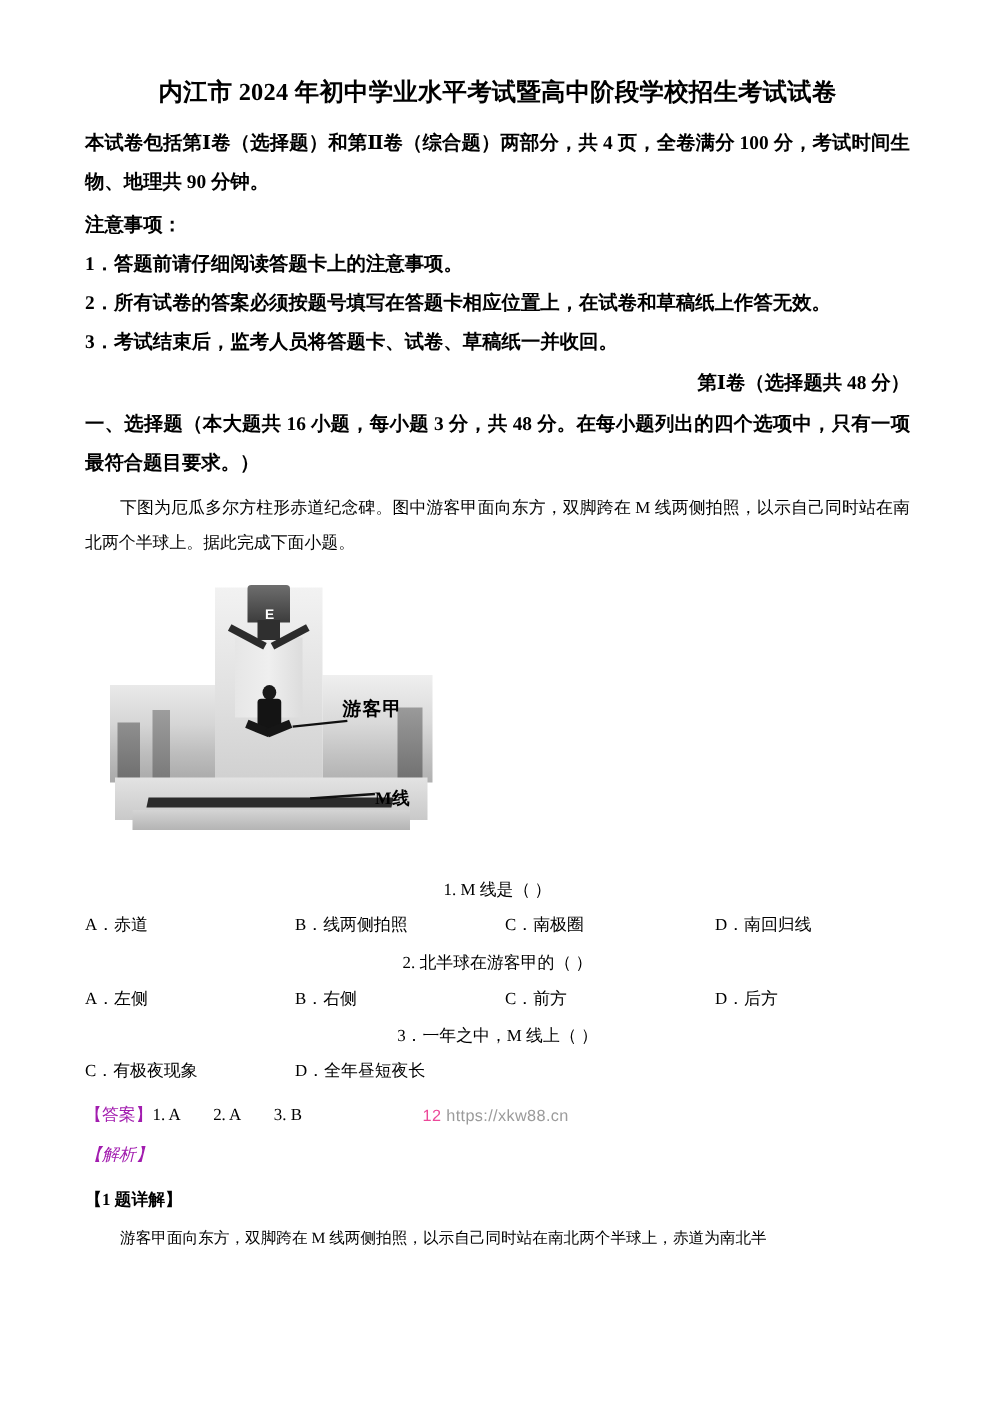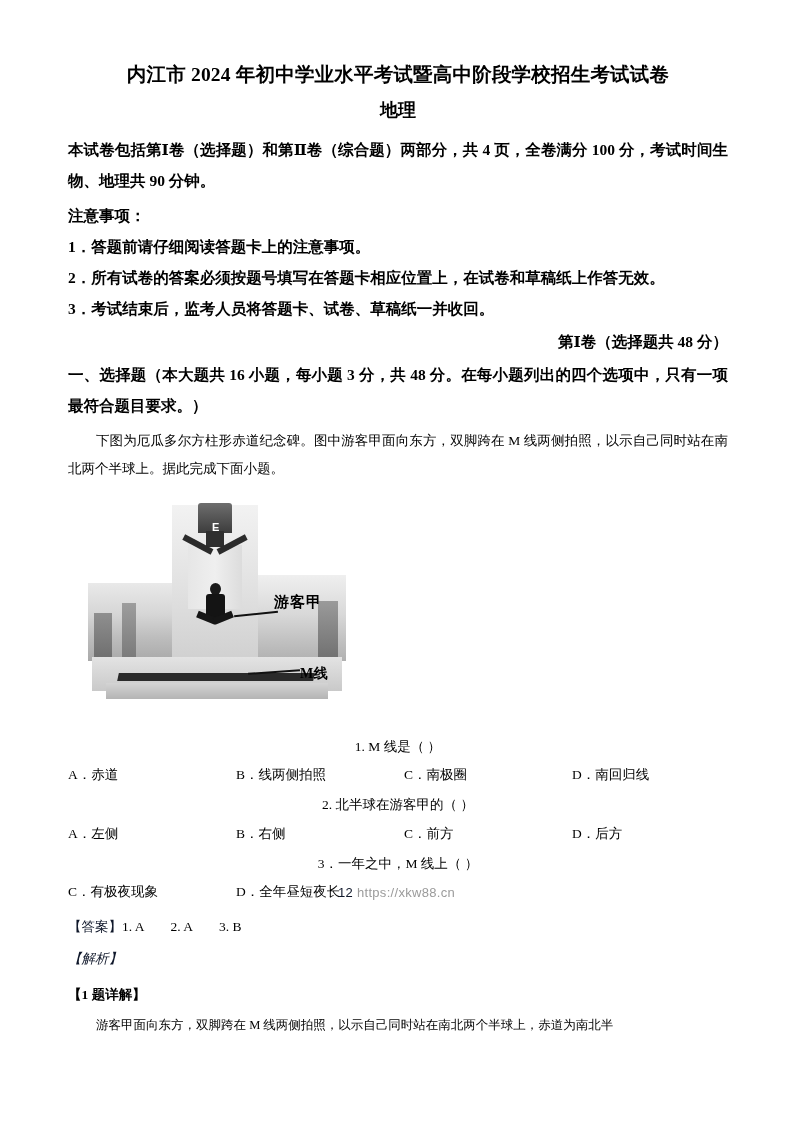--- a/index.html
+++ b/index.html
@@ -112,21 +112,21 @@
   }
   .opts .opt:last-child {
     flex: 1 1 auto;
   }
   .answer-line {
     font-size: 13.5px;
     line-height: 2.1;
     margin-top: 6px;
   }
   .tag {
-    color: #0f172a;
+    color: #a21caf;
   }
   .ansnum {
     display: inline-block;
   }
   .gap-sm { display:inline-block; width: 26px; }
   .analysis-head {
     font-size: 13.5px;
     line-height: 2.1;
     margin-top: 4px;
     font-style: italic;
@@ -148,21 +148,21 @@
     position: absolute;
     left: 0;
     right: 0;
     bottom: 22px;
     text-align: center;
     font-size: 13px;
     color: #9b9b9b;
     font-family: "Liberation Sans", sans-serif;
     letter-spacing: 0.3px;
   }
-  .wm-num { color: #0f172a; }
+  .wm-num { color: #ec4899; }
 
   
   .photo {
     position: absolute;
     background: #cfcfcf;
   }
   .photo-left {
     left: 0px; top: 86px; width: 86px; height: 78px;
     background:
       linear-gradient(180deg,#e9e9e9 0%,#d6d6d6 40%,#bdbdbd 70%,#a9a9a9 100%);
@@ -266,21 +266,20 @@
     background:#111; transform: rotate(-4deg);
   }
 </style>
 </head>
 <body>
 
 <div class="page">
   <div class="content">
 
     <div class="doc-title">内江市 2024 年初中学业水平考试暨高中阶段学校招生考试试卷</div>
-    <div class="doc-subtitle">地理</div>
 
     <div class="para">本试卷包括第Ⅰ卷（选择题）和第Ⅱ卷（综合题）两部分，共 4 页，全卷满分 100 分，考试时间生物、地理共 90 分钟。</div>
 
     <div class="notice-title">注意事项：</div>
     <div class="notice-item">1．答题前请仔细阅读答题卡上的注意事项。</div>
     <div class="notice-item">2．所有试卷的答案必须按题号填写在答题卡相应位置上，在试卷和草稿纸上作答无效。</div>
     <div class="notice-item">3．考试结束后，监考人员将答题卡、试卷、草稿纸一并收回。</div>
 
     <div class="section-center">第Ⅰ卷（选择题共 48 分）</div>
 

